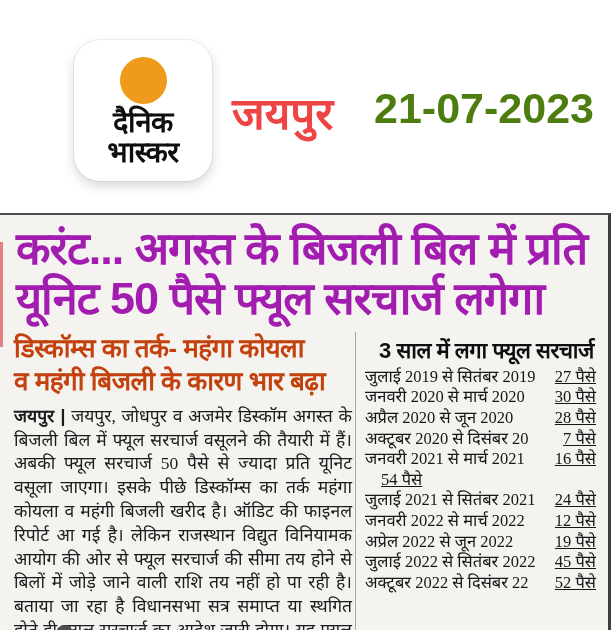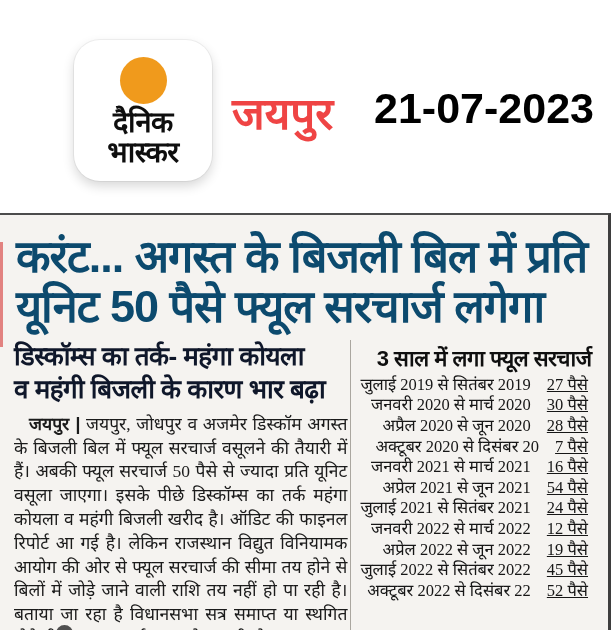--- a/index.html
+++ b/index.html
@@ -10,45 +10,45 @@
   
   .header { position:absolute; left:0; top:0; width:611px; height:172px; background:#fff;margin-left:36px; }
   .logo-card { position:absolute; left:38px; top:40px; width:138px; height:141px;
                background:#fff; border-radius:26px;
                box-shadow:0 5px 12px rgba(0,0,0,0.16), 0 0 0 1px rgba(0,0,0,0.05);
                display:flex; flex-direction:column; align-items:center; }
   .sun { width:47px; height:47px; border-radius:50%; margin-top:17px; }
   .logo-text { margin-top:3px; font-weight:800; font-size:29px; line-height:1.04;
                color:#0e0e0e; text-align:center; letter-spacing:-0.5px; }
   .city { position:absolute; left:196px; top:82px; font-size:44px; font-weight:700; color:#ef4444; }
-  .pubdate { position:absolute; left:338px; top:84px; font-size:43px; font-weight:700; color:#000000; }
+  .pubdate { position:absolute; left:338px; top:84px; font-size:43px; font-weight:700; color:#4d7c0f; }
 
   
   .clip { position:absolute; left:0; top:213px; width:611px; height:417px;
           background:#f5f3f0; border-top:2px solid #4c4c4c; border-right:3px solid #3e3e3e;
           overflow:hidden; }
   .red-accent { position:absolute; left:0; top:27px; width:3px; height:105px; background:#e28280; }
 
-  .headline { padding:17px 4px 0 16px; font-size:45px; line-height:1.12; font-weight:700;
-              color:#0c4a6e; letter-spacing:-1px; white-space:nowrap; }
+  .headline { padding:9px 4px 0 16px; font-size:45px; line-height:1.12; font-weight:700;
+              color:#a21caf; letter-spacing:-1px; white-space:nowrap; }
 
   .cols { display:flex; margin-top:7px; }
   .left-col { width:352px; padding-left:14px; }
   .right-col { flex:1; border-left:1px solid #aaa69f; margin-left:3px; padding-left:9px; padding-top:2px; }
 
-  .subhead { font-size:26px; line-height:1.27; font-weight:600; color:#0f172a; letter-spacing:-0.5px; }
+  .subhead { font-size:26px; line-height:1.27; font-weight:600; color:#c2410c; letter-spacing:-0.5px; }
   .bodytext { margin-top:7px; font-size:17.5px; line-height:1.36; text-align:justify;
               color:#1b1b1b; font-family:"Liberation Serif", serif; }
-  .bodytext .dateline { font-weight:700; font-family:"Liberation Sans", sans-serif;margin-left:15px; }
+  .bodytext .dateline { font-weight:700; font-family:"Liberation Sans", sans-serif; }
 
   .tbl-title { font-size:22px; font-weight:800; color:#0f0f0f; letter-spacing:-0.5px;
                margin-bottom:3px; white-space:nowrap;text-align:center; }
-  .tbl-row { display:flex; justify-content:flex-end; align-items:baseline;
+  .tbl-row { display:flex; justify-content:space-between; align-items:baseline;
              font-size:16.5px; line-height:20.6px; color:#161616; white-space:nowrap;
-             font-family:"Liberation Serif", serif; padding-right:20px; }
+             font-family:"Liberation Serif", serif; padding-right:12px; }
   .tbl-row .val { margin-left:16px;text-decoration:underline; }
 
   .bottom-dot { position:absolute; left:56px; top:410px; width:17px; height:17px;
                 border-radius:50%; background:#4f4f4f; }
 </style>
 </head>
 <body>
 
 <div class="stage">
 
@@ -99,21 +99,20 @@
         </div>
         <div class="tbl-row">
           <span>अक्टूबर 2020 से दिसंबर 20</span>
           <span class="val">7 पैसे</span>
         </div>
         <div class="tbl-row">
           <span>जनवरी 2021 से मार्च 2021</span>
           <span class="val">16 पैसे</span>
         </div>
         <div class="tbl-row">
-          <span>अप्रेल 2021 से जून 2021</span>
           <span class="val">54 पैसे</span>
         </div>
         <div class="tbl-row">
           <span>जुलाई 2021 से सितंबर 2021</span>
           <span class="val">24 पैसे</span>
         </div>
         <div class="tbl-row">
           <span>जनवरी 2022 से मार्च 2022</span>
           <span class="val">12 पैसे</span>
         </div>

